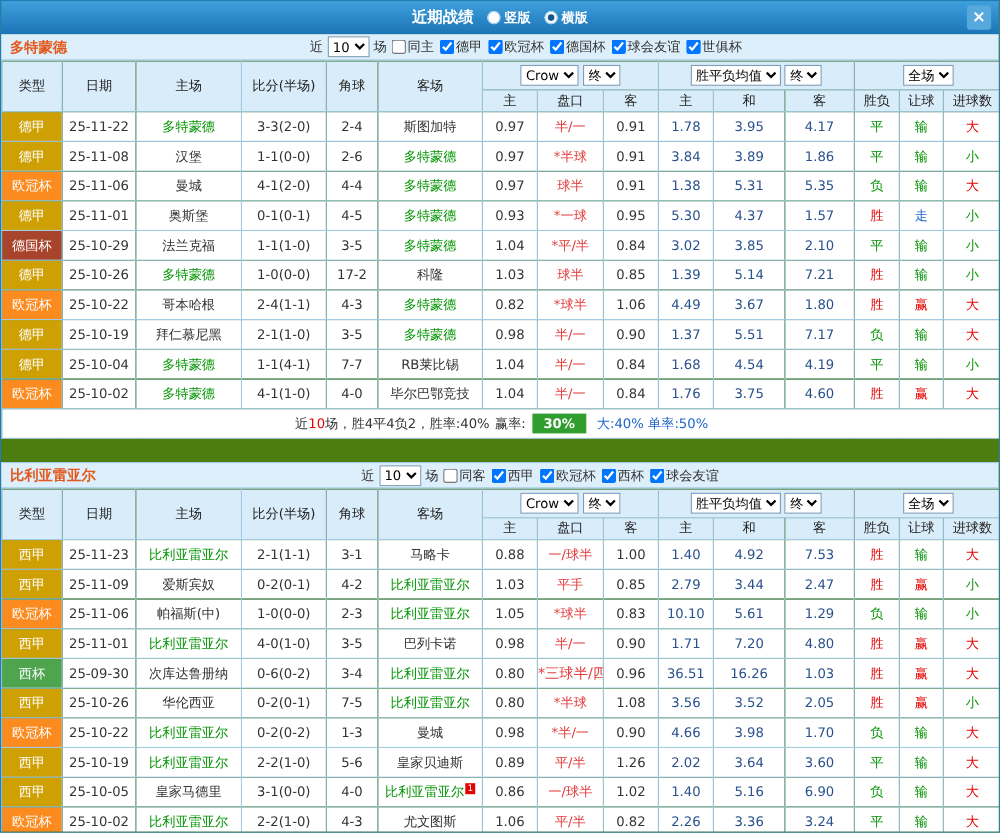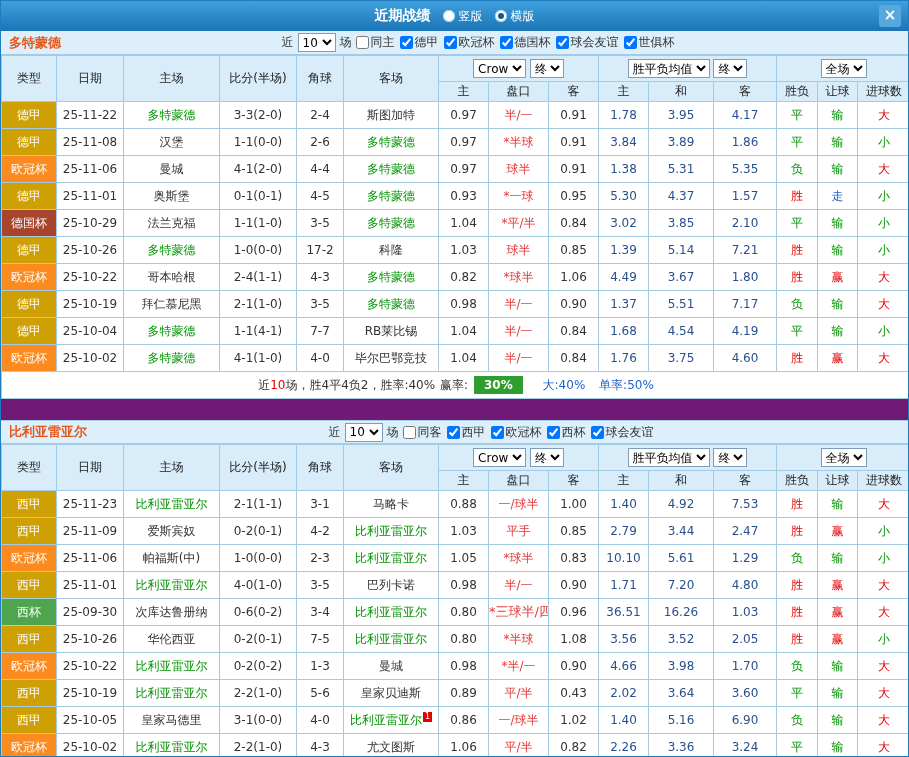--- a/index.html
+++ b/index.html
@@ -2,27 +2,27 @@
 <html><head>
 <meta charset="utf-8">
 <style>
   * { box-sizing: border-box; }
   html,body { margin:0; padding:0; }
   body {
     width:909px; height:757px; overflow:hidden;
     font-family:"DejaVu Sans","Liberation Sans",sans-serif;
     font-size:12px; background:#fff; color:#333;
   }
-  .panel { width:909px; height:757px; border:1px solid #1E7CBE; overflow:hidden; background:#701a75; }
+  .panel { width:909px; height:757px; border:1px solid #1E7CBE; overflow:hidden; background:#4d7c0f; }
 
   
   .titlebar { height:30px; background:linear-gradient(#3FA0DC,#1B74B6); position:relative;
     display:flex; align-items:center; justify-content:center; gap:12px; color:#fff; }
   .win-title { font-weight:bold; font-size:14px; }
-  .radio-group { display:inline-flex; align-items:flex-end; gap:12px; }
+  .radio-group { display:inline-flex; align-items:flex-end; gap:12px;font-weight:bold; }
   .radio { display:inline-flex; align-items:center; gap:4px; cursor:pointer; font-size:12px; color:#fff; }
   .rdo { width:12px; height:12px; border-radius:50%; background:#fff; position:relative; display:inline-block;
     box-shadow: inset 0 0 0 1px #9fd0ef; }
   .rdo.on::after { content:""; position:absolute; left:3px; top:3px; width:6px; height:6px; border-radius:50%; background:#14598E; }
   .close-btn { position:absolute; right:7px; top:4px; width:22px; height:22px; line-height:21px; text-align:center;
     background:#57A9DD; color:#fff; font-size:15px; font-weight:bold; border-radius:3px; cursor:pointer; }
 
   
   .section-bar { height:24px; background:#DCEFFB; border-bottom:1px solid #A4CBE4;
     display:flex; align-items:center; padding:0 8px; }
@@ -52,21 +52,21 @@
   td.pk-small { font-size:13px; }
   td.avg { color:#28508C; }
   .c-red { color:#E60000; }
   .c-green { color:#029402; }
   .c-blue { color:#1E62CC; }
   sup.redcard { background:#E60000; color:#fff; font-size:8px; padding:0 2px; margin-left:1px;
     line-height:10px; display:inline-block; vertical-align:super; }
   tfoot td { height:27px; background:#fff; font-size:12px; }
   .rate-box { display:inline-block; background:#2F9E2F; color:#fff; font-weight:bold; padding:2px 10px; margin:0 6px; }
   .sum-sep { margin-left:1px; }
-  .sum-blue { color:#1E62CC; margin-left:10px; }
+  .sum-blue { color:#1E62CC; margin-left:0; }
 </style>
 </head>
 <body>
 
 <div class="panel">
 
   <div class="titlebar">
     <span class="win-title">近期战绩</span>
     <span class="radio-group">
         <label class="radio">
@@ -556,21 +556,21 @@
           </tr>
           <tr>
             <td class="t-yellow">西甲</td>
             <td>25-10-19</td>
             <td class="team hl">比利亚雷亚尔</td>
             <td>2-2(1-0)</td>
             <td>5-6</td>
             <td class="team">皇家贝迪斯</td>
             <td>0.89</td>
             <td class="pk">平/半</td>
-            <td>0.43</td>
+            <td>1.26</td>
             <td class="avg">2.02</td>
             <td class="avg">3.64</td>
             <td class="avg">3.60</td>
             <td class="c-green">平</td>
             <td class="c-green">输</td>
             <td class="c-red">大</td>
           </tr>
           <tr>
             <td class="t-yellow">西甲</td>
             <td>25-10-05</td>

